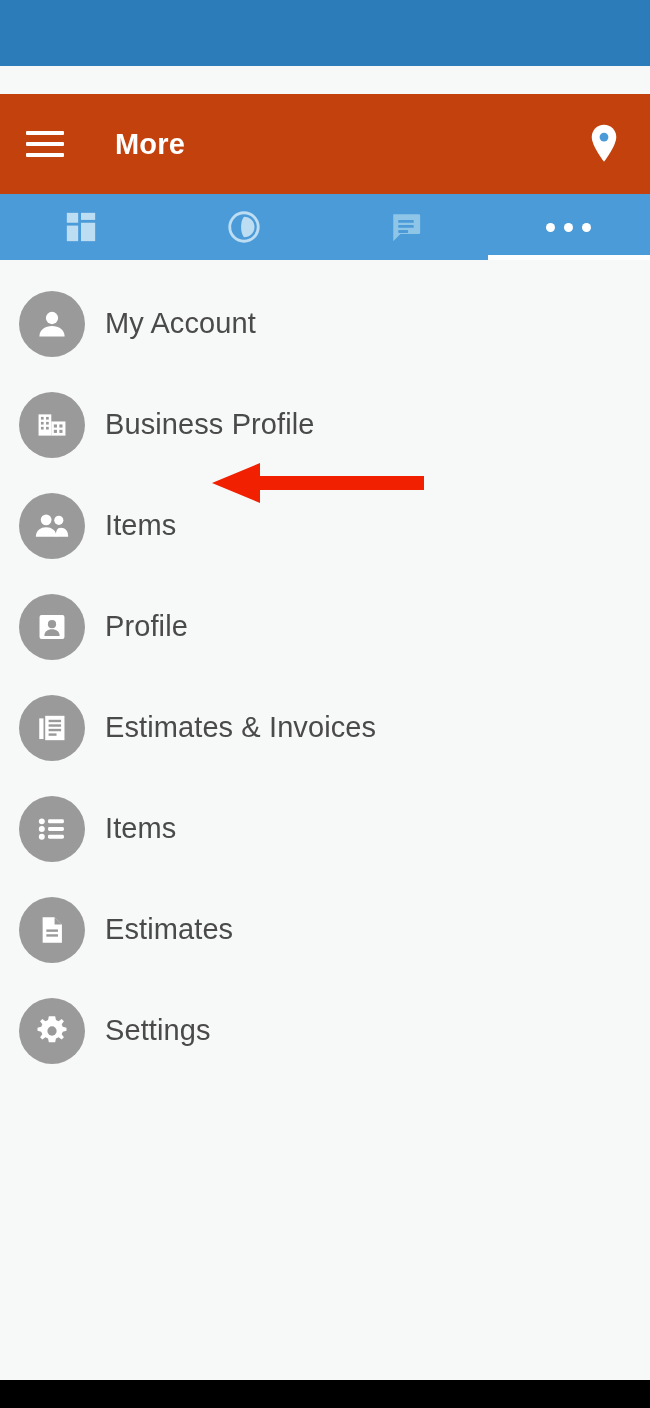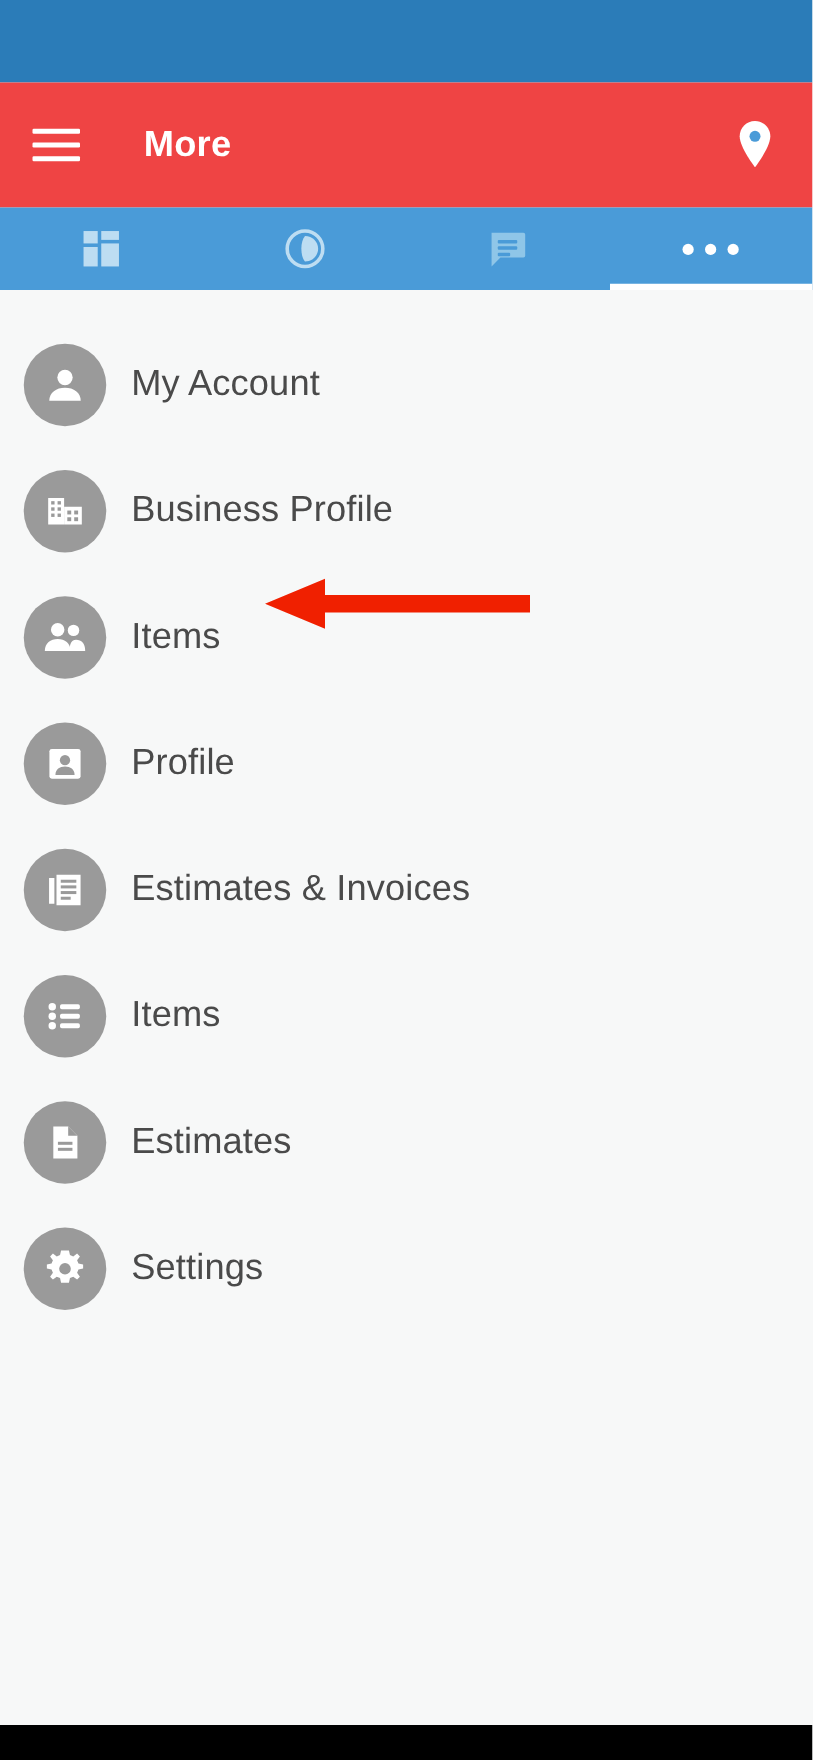--- a/index.html
+++ b/index.html
@@ -14,25 +14,26 @@
   
   .status-bar{
     height:66px;
     background:#2b7cb8;
     width:100%;
   }
 
   
   .app-bar{
     height:100px;
-    background:#ef4444;
+    background:#c2410c;
     display:flex;
     align-items:center;
     padding:0 26px 0 26px;
     position:relative;
+    margin-top:28px;
   }
   .hamburger{
     width:38px; height:26px;
     display:flex; flex-direction:column; justify-content:space-between;
     cursor:pointer;
     flex:0 0 auto;
   }
   .hamburger span{ display:block; height:4px; background:#ffffff; border-radius:1px; }
   .app-title{
     color:#ffffff;
@@ -76,21 +77,21 @@
     display:flex; gap:9px;
   }
   .tab-dots i{
     width:9px; height:9px; border-radius:50%;
     background:#ffffff; display:block;
   }
 
   
   .list{
     background:#f7f8f8;
-    padding-top:25px;
+    padding-top:13px;
     height:1096px;
   }
   .row{
     height:101px;
     display:flex;
     align-items:center;
     padding-left:19px;
     cursor:pointer;
     position:relative;
   }

